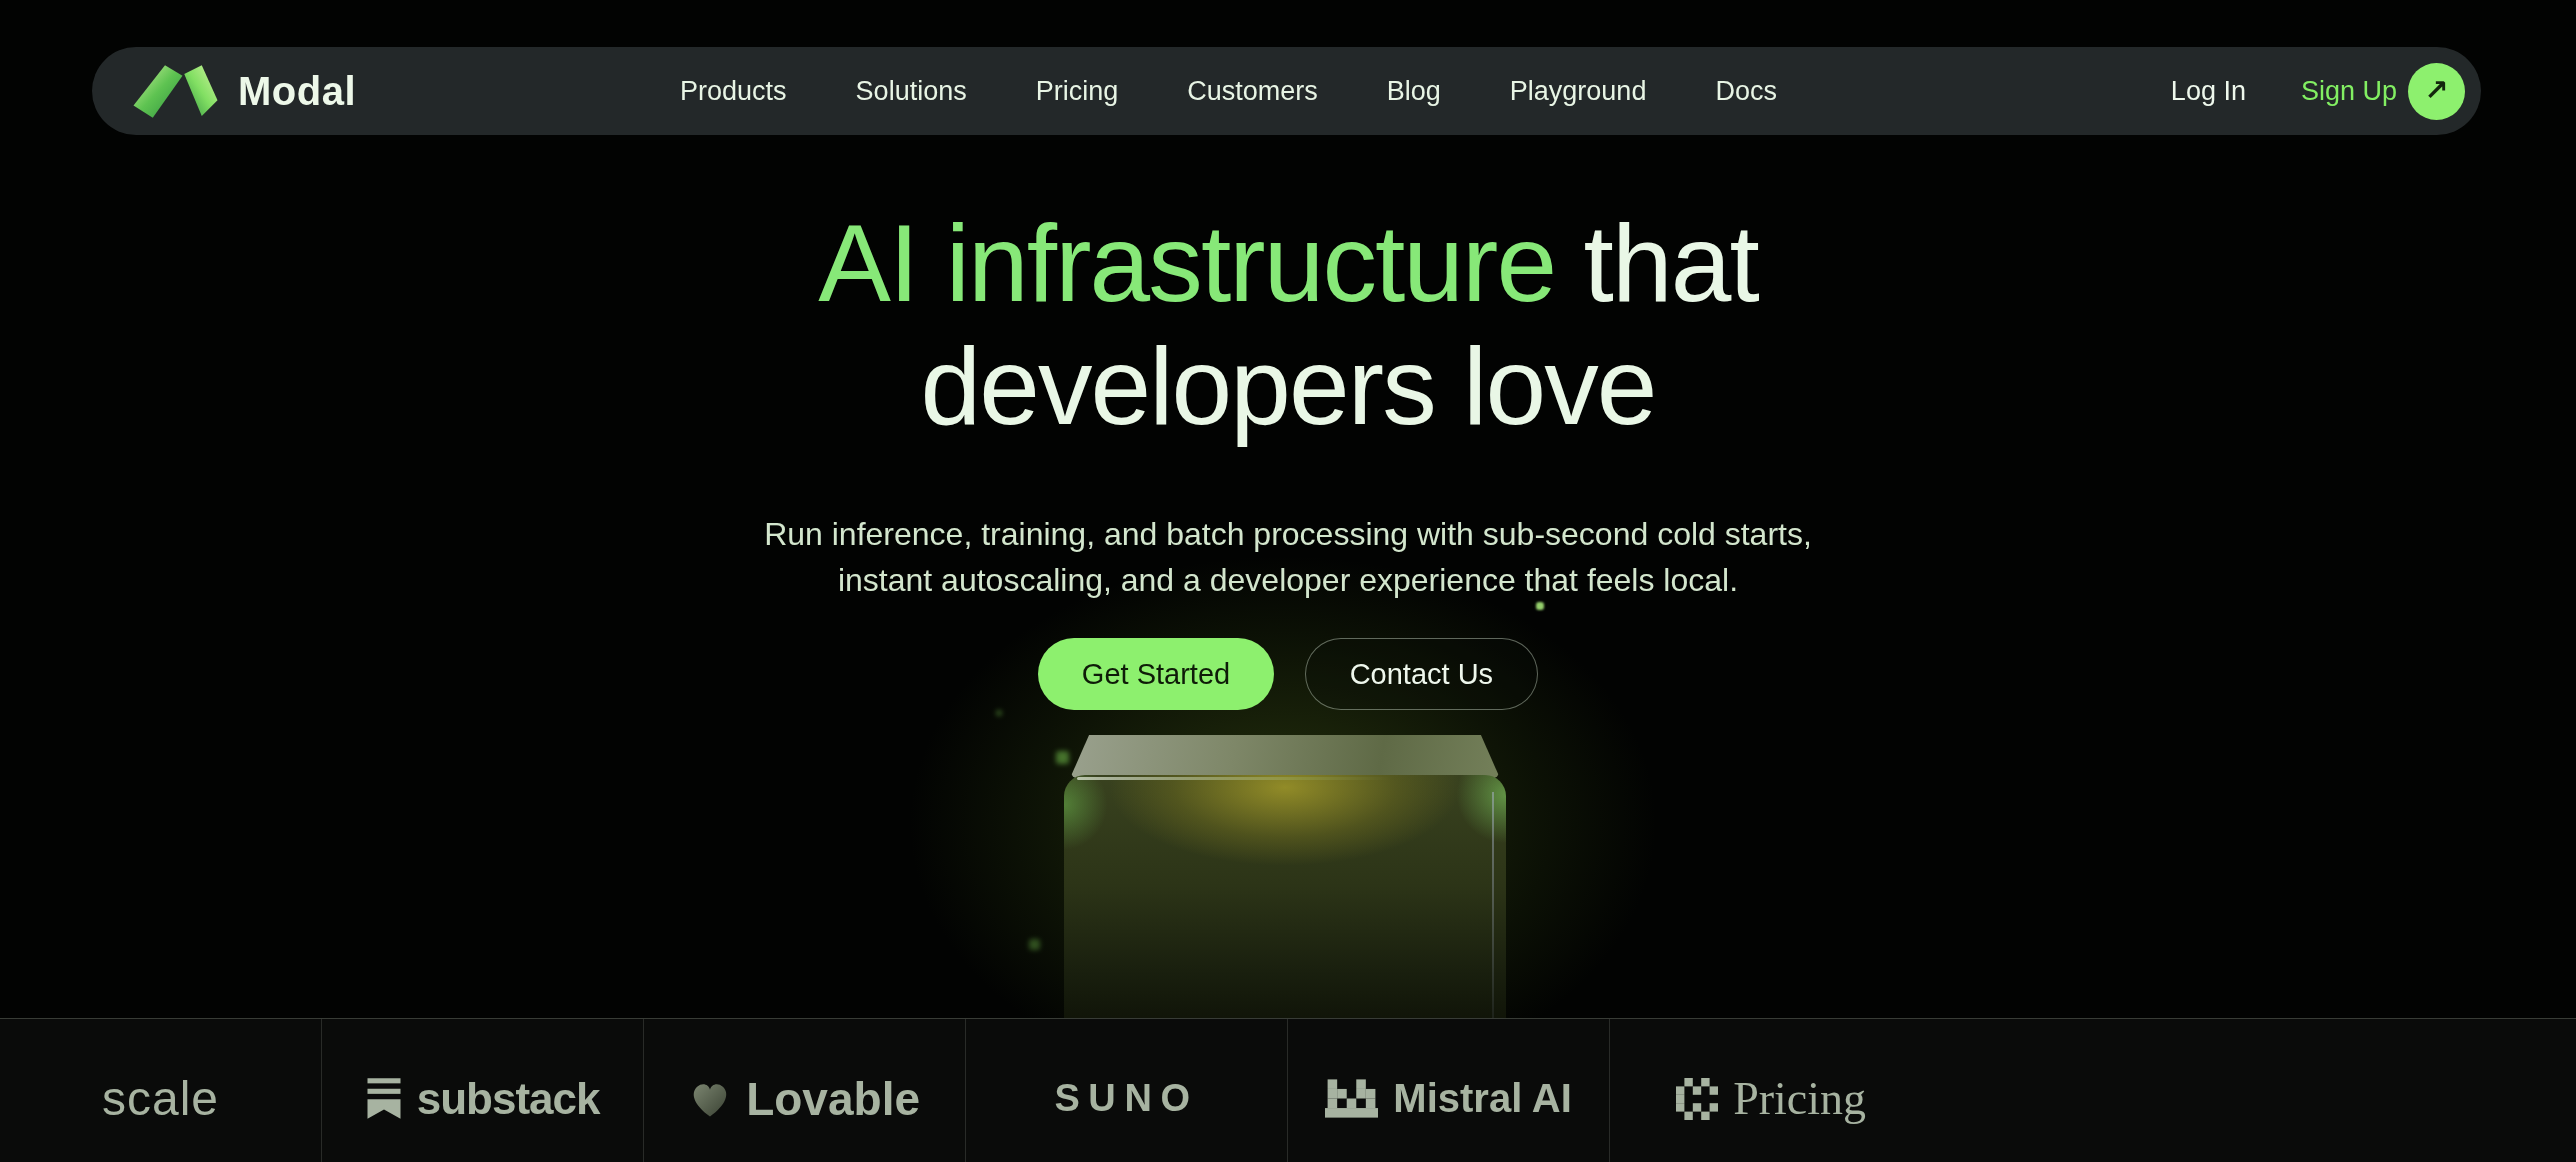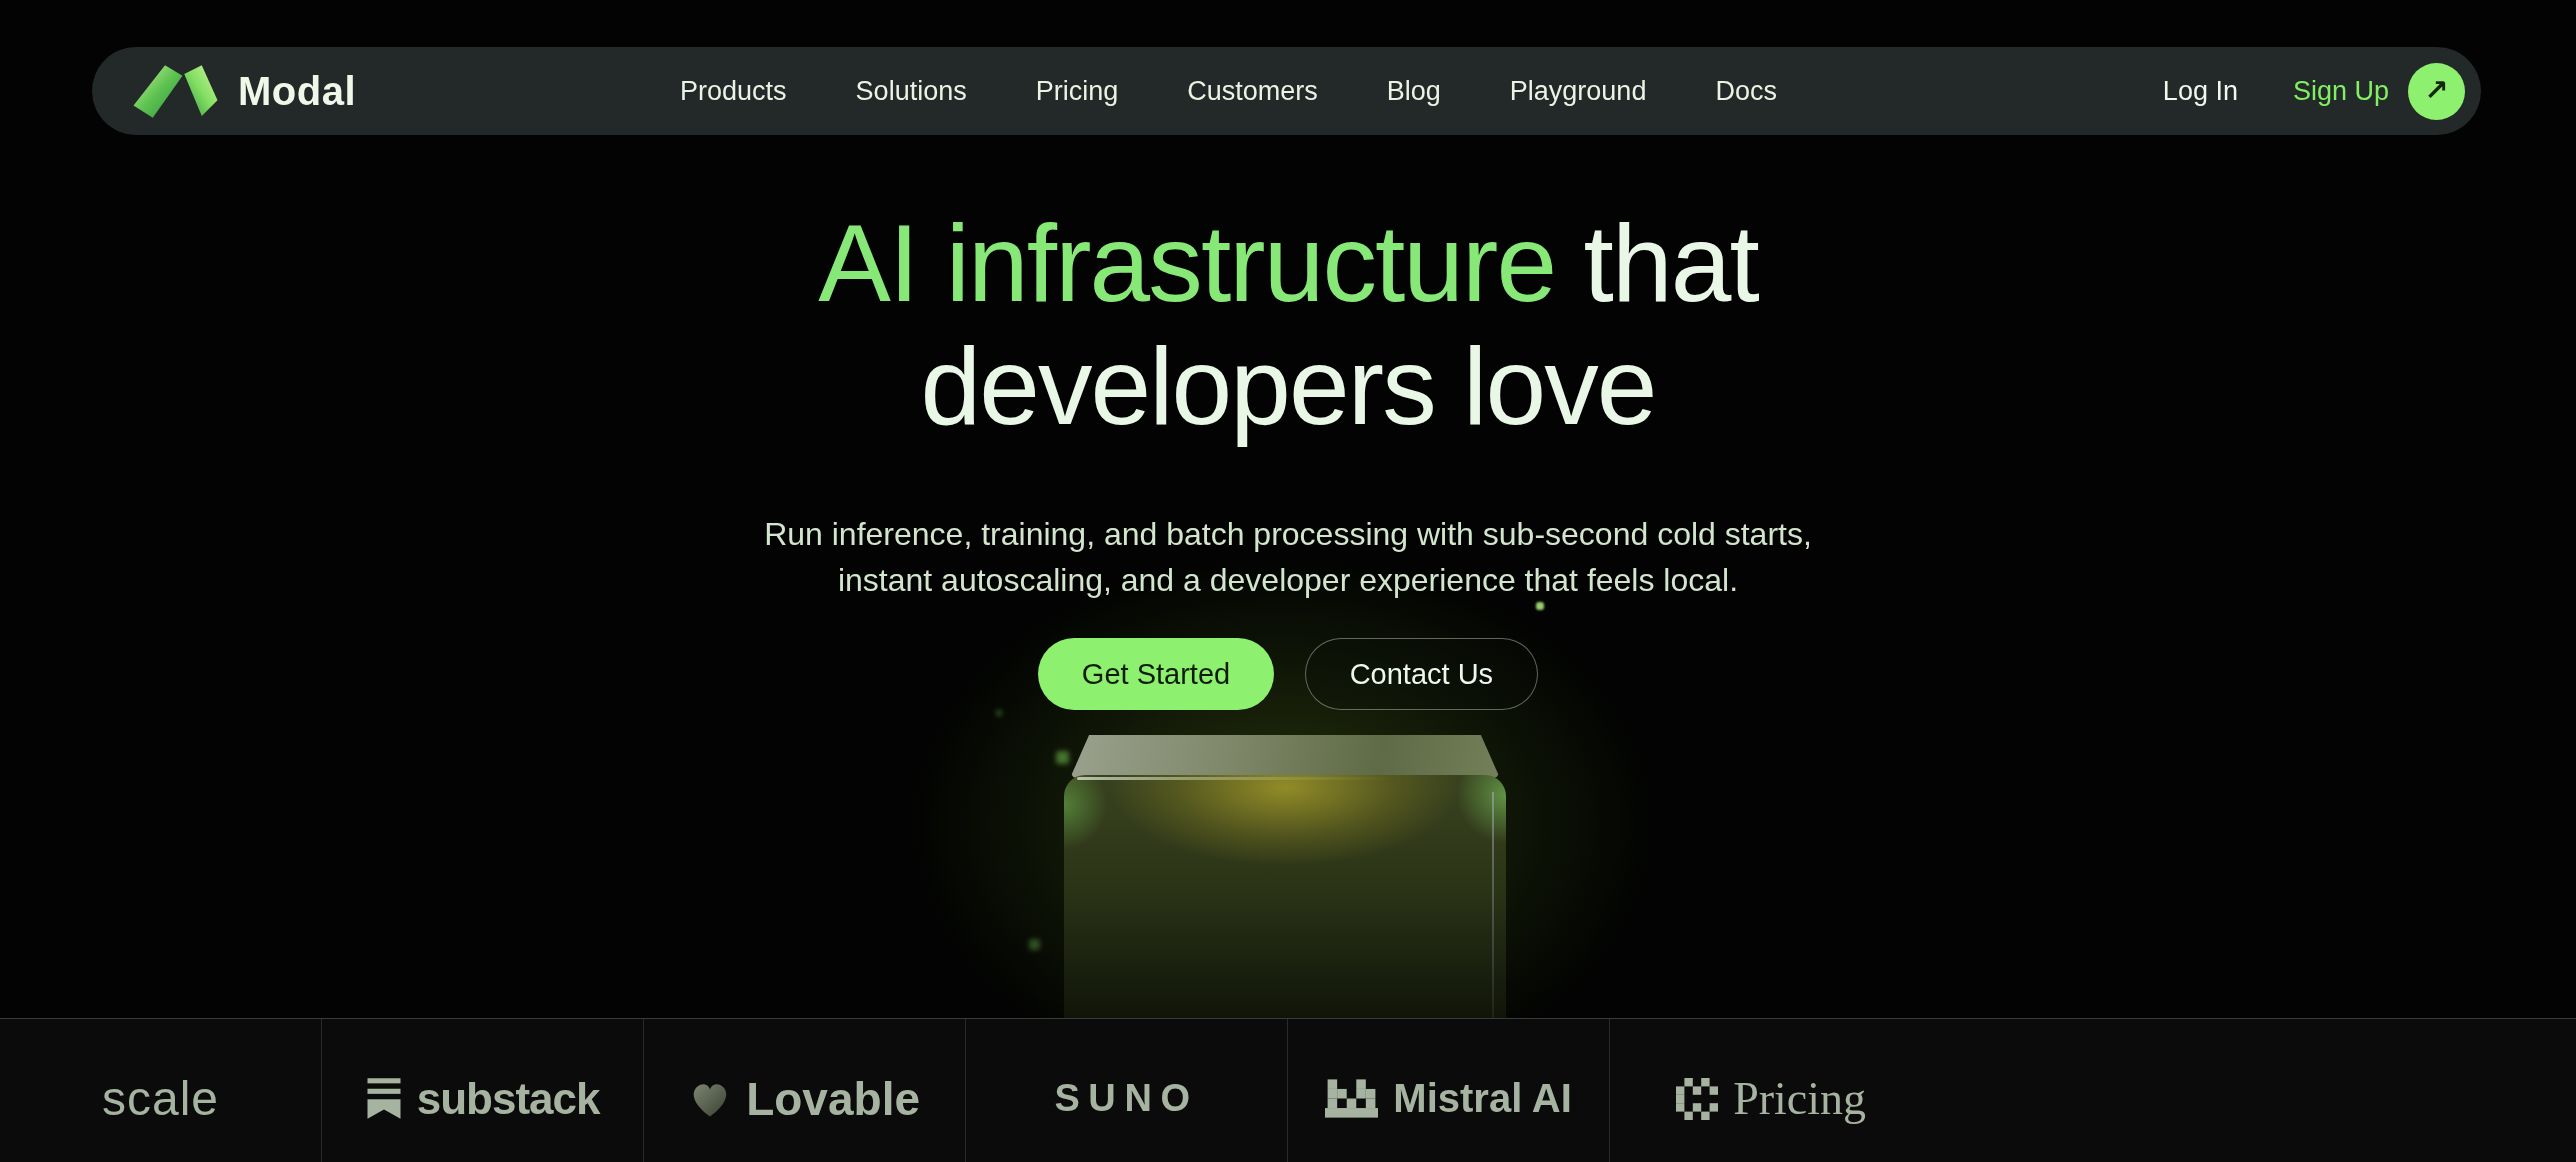--- a/index.html
+++ b/index.html
@@ -16,21 +16,21 @@
     display:flex;align-items:center;
     padding:0 16px 0 38px;box-sizing:border-box;z-index:30;
   }
   .brand{display:flex;align-items:center;gap:17px;cursor:pointer;}
   .brand-mark{width:91px;height:61px;display:block;}
   .brand-name{font-size:40px;font-weight:700;color:#edf8e9;letter-spacing:0.5px;}
   .nav-links{display:flex;align-items:center;gap:69px;margin-left:324px;text-align:center;}
   .nav-link{font-size:27px;color:#e8f5e5;cursor:pointer;white-space:nowrap;}
   .nav-right{display:flex;align-items:center;margin-left:auto;gap:55px;}
   .login-link{font-size:27px;color:#eef8ec;cursor:pointer;}
-  .signup-group{display:flex;align-items:center;gap:19px;cursor:pointer;}
+  .signup-group{display:flex;align-items:center;gap:11px;cursor:pointer;}
   .signup-label{font-size:27px;color:#82ef62;font-weight:500;}
   .signup-circle{
     width:57px;height:57px;border-radius:50%;background:#8df06e;
     display:flex;align-items:center;justify-content:center;
   }
   .signup-arrow{font-size:29px;color:#13270d;font-weight:bold;transform:translateY(-1px);}
   
   .hero{position:absolute;left:0;top:0;width:100%;z-index:20;text-align:center;}
   .hero-title{
     position:absolute;top:202px;left:0;right:0;margin:0;

